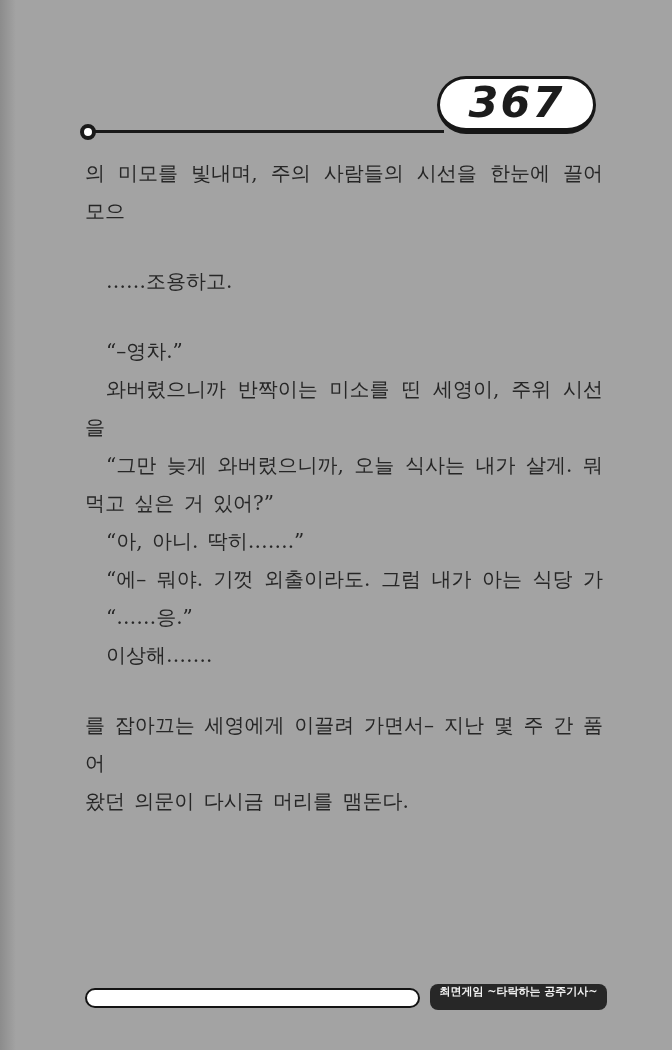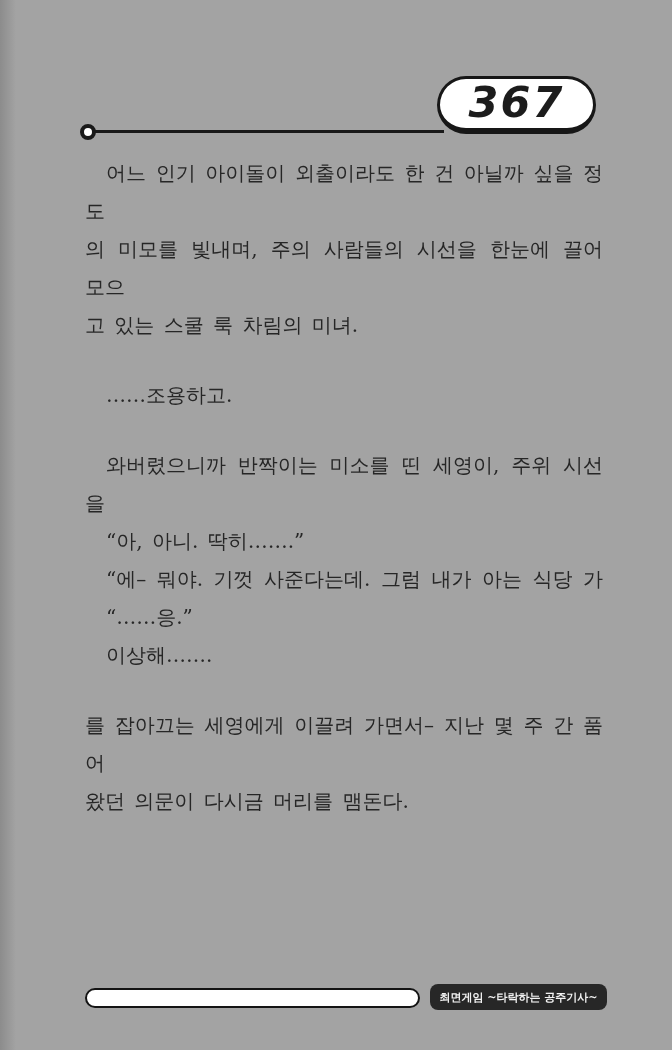--- a/index.html
+++ b/index.html
@@ -45,46 +45,47 @@
   
   .footer-pill {
     position:absolute; left:85px; top:988px; width:331px; height:16px;
     border:2px solid #141414; border-radius:11px; background:#fff;
   }
   .footer-tag {
     position:absolute; left:430px; top:984px; width:177px; height:26px;
     background:#272727; border-radius:8px; color:#f2f2f2;
     font-family:"DejaVu Sans","Liberation Sans",sans-serif;
     font-size:11px; font-weight:bold;
-    display:flex; align-items:center; justify-content:center;
+    display:flex; justify-content:center;
   }
 </style>
 </head>
 <body>
 
 <div class="page">
 
   <div class="edge-shadow"></div>
 
   <div class="header-ring"></div>
   <div class="header-rule"></div>
   <div class="page-badge">
     <span class="num">367</span>
   </div>
 
   <div class="text-block">
-    <div class="ln in j">어느 인기 아이돌이 외출이라도 한 건 아닐까 싶을 정도</div>
     <div class="ln j">의 미모를 빛내며, 주의 사람들의 시선을 한눈에 끌어 모으</div>
-    <div class="ln">고 있는 스쿨 룩 차림의 미녀.</div>
     <div class="gap"></div>
     <div class="ln in">……조용하고.</div>
     <div class="gap"></div>
+    <div class="ln in">“–영차.”</div>
     <div class="ln in j">와버렸으니까 반짝이는 미소를 띤 세영이, 주위 시선을</div>
+    <div class="ln in j">“그만 늦게 와버렸으니까, 오늘 식사는 내가 살게. 뭐</div>
+    <div class="ln">먹고 싶은 거 있어?”</div>
     <div class="ln in">“아, 아니. 딱히…….”</div>
-    <div class="ln in j">“에– 뭐야. 기껏 사준다는데. 그럼 내가 아는 식당 가</div>
+    <div class="ln in j">“에– 뭐야. 기껏 외출이라도. 그럼 내가 아는 식당 가</div>
     <div class="ln in">“……응.”</div>
     <div class="ln in">이상해…….</div>
     <div class="gap"></div>
     <div class="ln j">를 잡아끄는 세영에게 이끌려 가면서– 지난 몇 주 간 품어</div>
     <div class="ln">왔던 의문이 다시금 머리를 맴돈다.</div>
 
   </div>
 
   <div class="footer-pill"></div>
   <div class="footer-tag">

